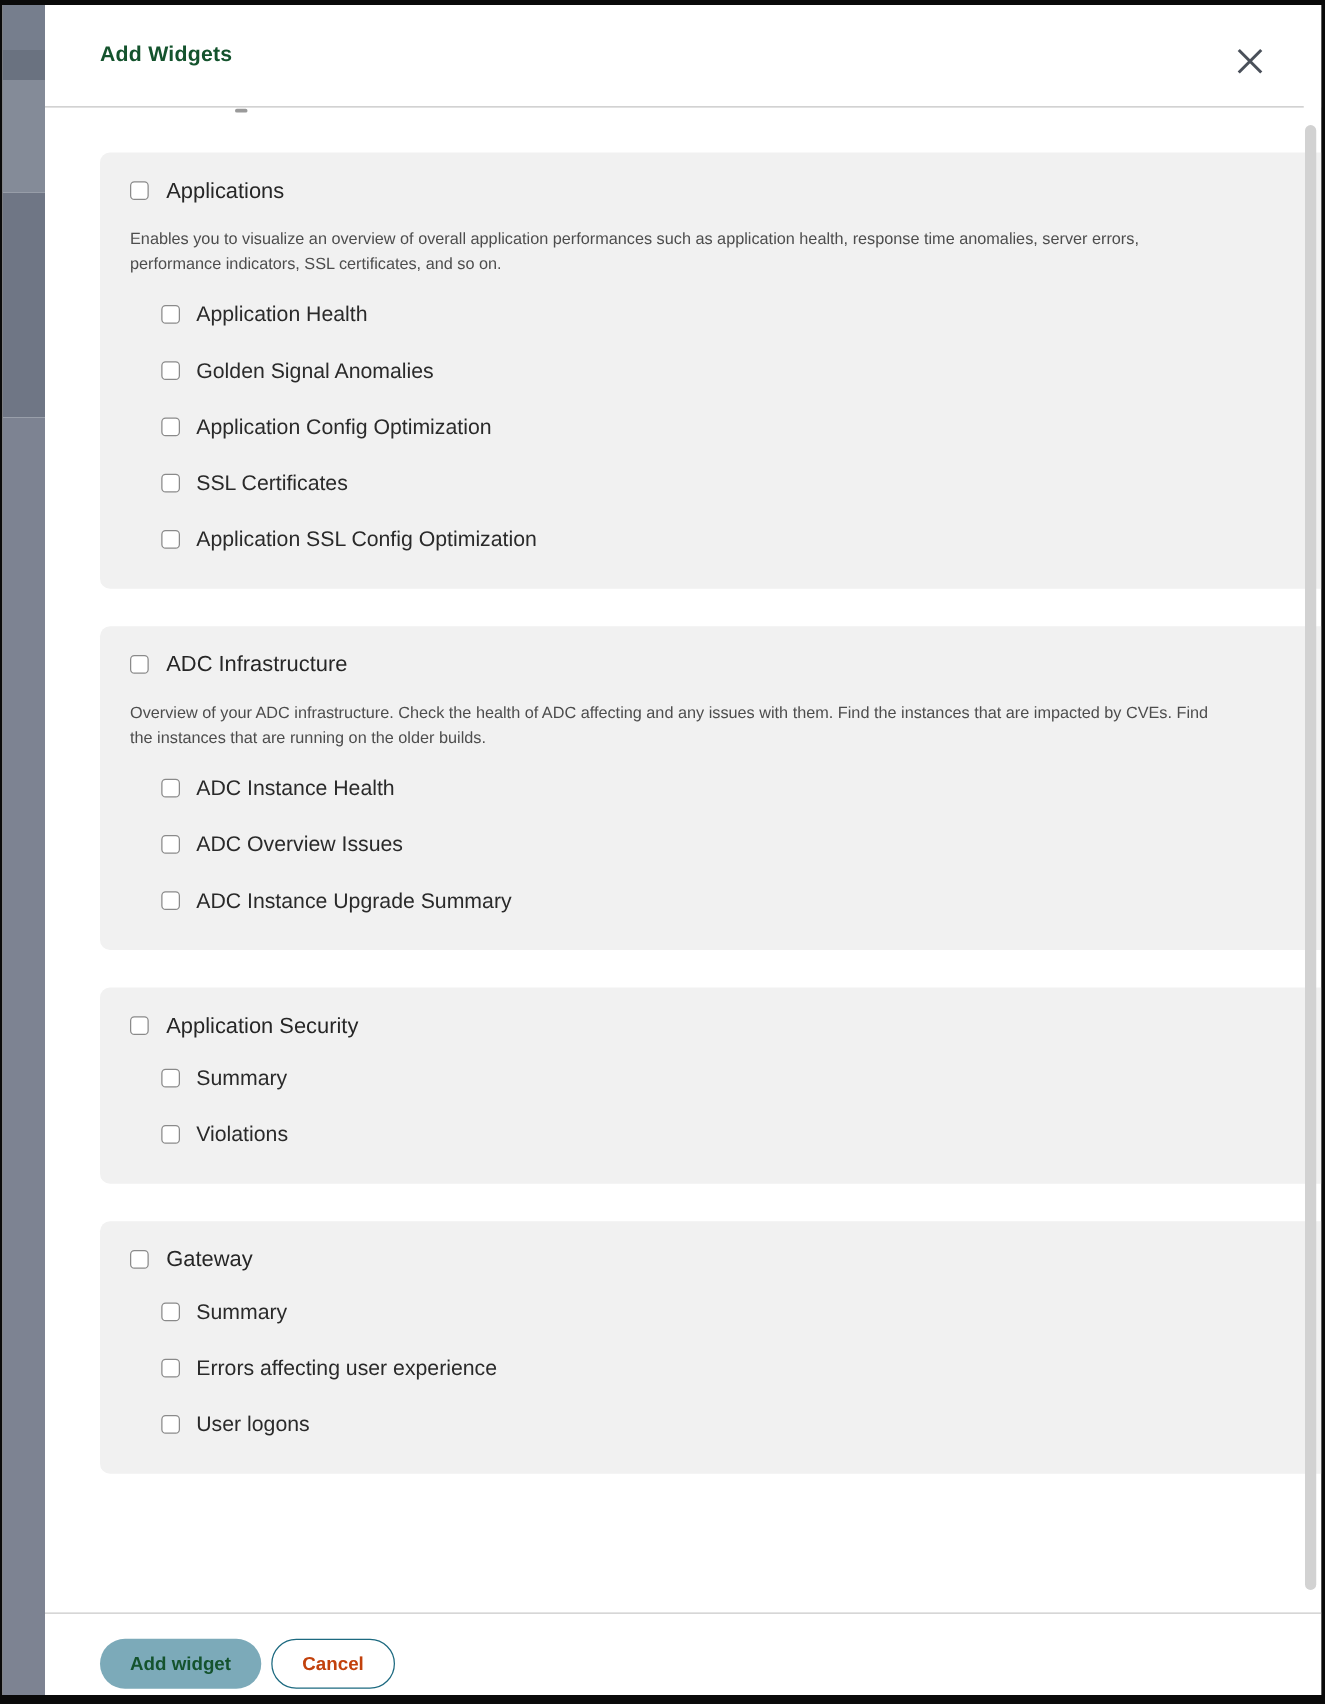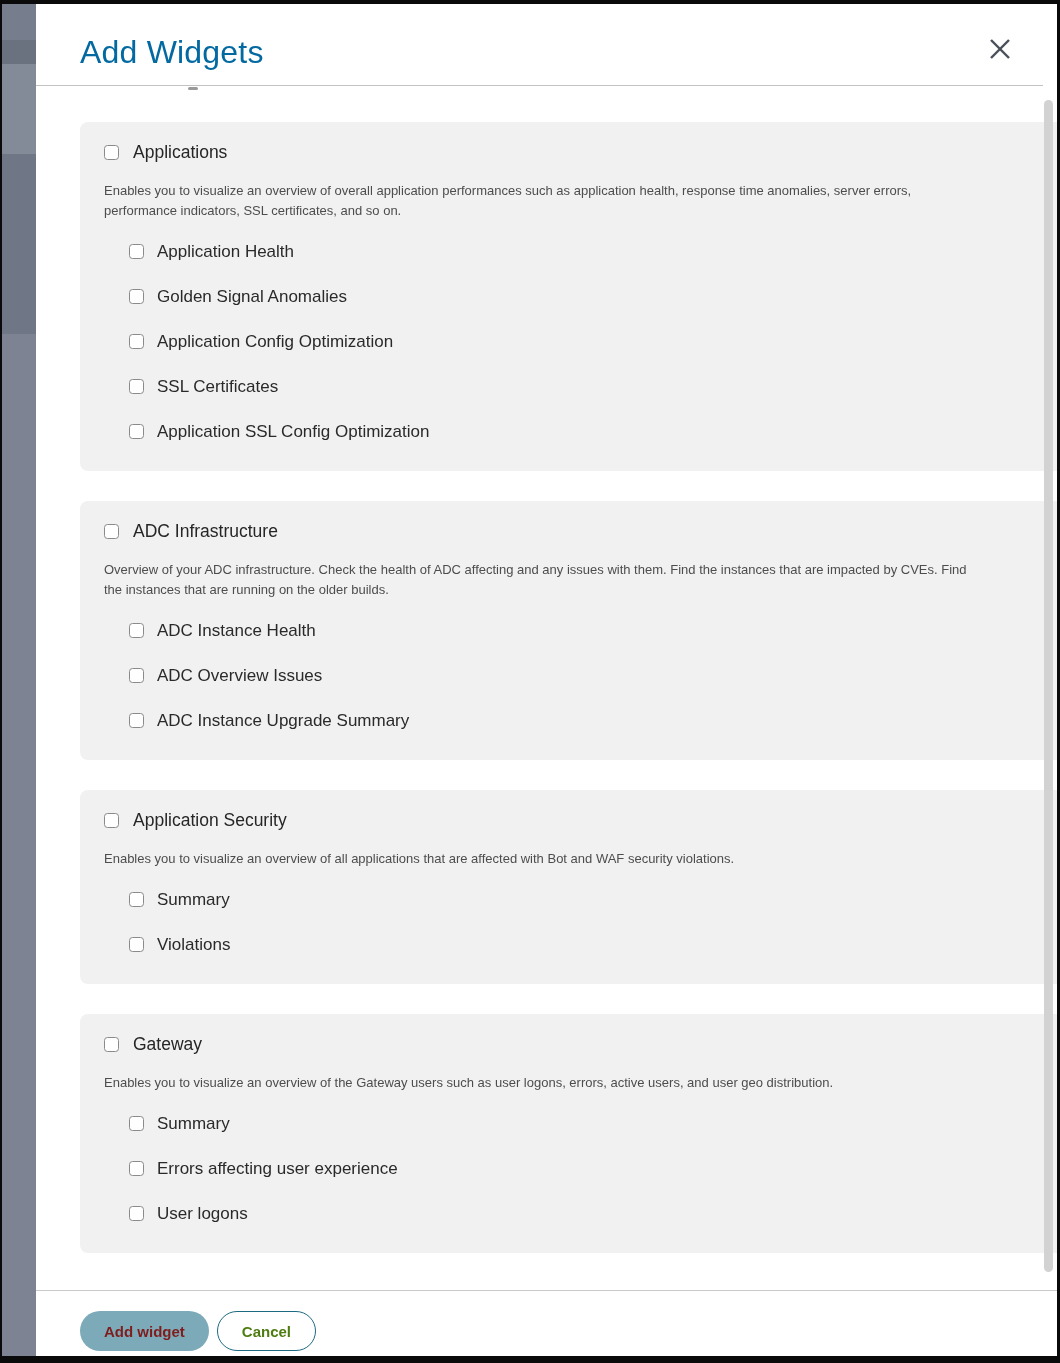--- a/index.html
+++ b/index.html
@@ -12,43 +12,43 @@
   .backdrop-strip .seg{position:absolute;left:0;width:34px;}
   .seg.s1{top:0;height:36px;background:#767e8d;}
   .seg.s2{top:36px;height:24px;background:#6a7280;}
   .seg.s3{top:60px;height:90px;background:#848b98;}
   .seg.s4{top:150px;height:180px;background:#6f7685;}
   .seg.s5{top:330px;height:1026px;background:#7d8392;}
 
   
   .modal{position:absolute;left:34px;top:0;right:0;bottom:0;background:#fff;}
   .modal-header{position:absolute;left:0;top:0;right:0;height:82px;background:#fff;z-index:5;}
-  .modal-header h1{margin:0;position:absolute;left:44px;top:30px;font-size:32px;font-weight:400;color:#0369a1;letter-spacing:.2px;}
+  .modal-header h1{margin:0;position:absolute;left:44px;top:30px;font-size:17px;font-weight:700;color:#14532d;letter-spacing:.2px;}
   .header-divider{position:absolute;left:0;bottom:0;right:14px;height:1px;background:#c3c3c3;}
   .close-btn{position:absolute;right:42px;top:31px;width:30px;height:30px;border:none;background:transparent;padding:0;cursor:pointer;color:#4a505a;}
   .scroll-artifact{position:absolute;left:152px;bottom:-4px;width:10px;height:3px;background:#9a9a9a;border-radius:2px;}
 
   .modal-body{position:absolute;left:0;top:82px;right:0;bottom:66px;overflow:hidden;padding:36px 0 0 44px;}
   .card{width:1051px;background:#f1f1f1;border-radius:8px;padding:18px 24px 17px 24px;margin-bottom:30px;}
   .card-title-row{display:flex;align-items:center;gap:14px;height:24px;}
   .checkbox{display:inline-block;flex:0 0 auto;width:15px;height:15px;background:#fff;border:1.5px solid #8a8a8a;border-radius:3.5px;cursor:pointer;}
   .card-title{font-size:17.5px;font-weight:500;color:#262626;}
   .card-desc{margin:17px 0 0 0;font-size:13px;line-height:20px;color:#4d4d4d;max-width:880px;}
   .items{margin-top:8px;}
   .item-row{display:flex;align-items:center;gap:13px;height:45px;padding-left:25px;}
   .item-label{font-size:17px;font-weight:500;color:#2a2a2a;text-align:right;}
 
   
   .scrollbar-thumb{position:absolute;right:4px;top:96px;width:9px;height:1172px;background:#d2d2d2;border-radius:5px;}
 
   
   .modal-footer{position:absolute;left:0;right:0;bottom:0;height:66px;background:#fff;border-top:1px solid #c9c9c9;padding:20px 0 0 44px;z-index:6;display:flex;gap:8px;}
   .btn{height:40px;border-radius:20px;font-size:15px;font-weight:700;cursor:pointer;padding:0 24px;}
-  .btn-primary{background:#7caab9;color:#7f1d1d;border:none;min-width:120px;}
-  .btn-secondary{background:#ffffff;color:#4d7c0f;border:1.5px solid #1d6a80;min-width:98px;}
+  .btn-primary{background:#7caab9;color:#14532d;border:none;min-width:120px;}
+  .btn-secondary{background:#ffffff;color:#c2410c;border:1.5px solid #1d6a80;min-width:98px;}
 </style>
 </head>
 <body>
 
 <div class="frame">
   <div class="viewport">
 
     <div class="backdrop-strip">
       <div class="seg s1"></div>
       <div class="seg s2"></div>
@@ -129,40 +129,38 @@
     <span class="item-label">ADC Instance Upgrade Summary</span>
   </div>
 </div>
   </section>
 
   <section class="card">
     <div class="card-title-row">
       <span class="checkbox" role="checkbox" aria-checked="false"></span>
       <span class="card-title">Application Security</span>
     </div>
-    <p class="card-desc">Enables you to visualize an overview of all applications that are affected with Bot and WAF security violations.</p>
     <div class="items">
   <div class="item-row">
     <span class="checkbox" role="checkbox" aria-checked="false"></span>
     <span class="item-label">Summary</span>
   </div>
 
   <div class="item-row">
     <span class="checkbox" role="checkbox" aria-checked="false"></span>
     <span class="item-label">Violations</span>
   </div>
 </div>
   </section>
 
   <section class="card">
     <div class="card-title-row">
       <span class="checkbox" role="checkbox" aria-checked="false"></span>
       <span class="card-title">Gateway</span>
     </div>
-    <p class="card-desc">Enables you to visualize an overview of the Gateway users such as user logons, errors, active users, and user geo distribution.</p>
     <div class="items">
   <div class="item-row">
     <span class="checkbox" role="checkbox" aria-checked="false"></span>
     <span class="item-label">Summary</span>
   </div>
 
   <div class="item-row">
     <span class="checkbox" role="checkbox" aria-checked="false"></span>
     <span class="item-label">Errors affecting user experience</span>
   </div>

